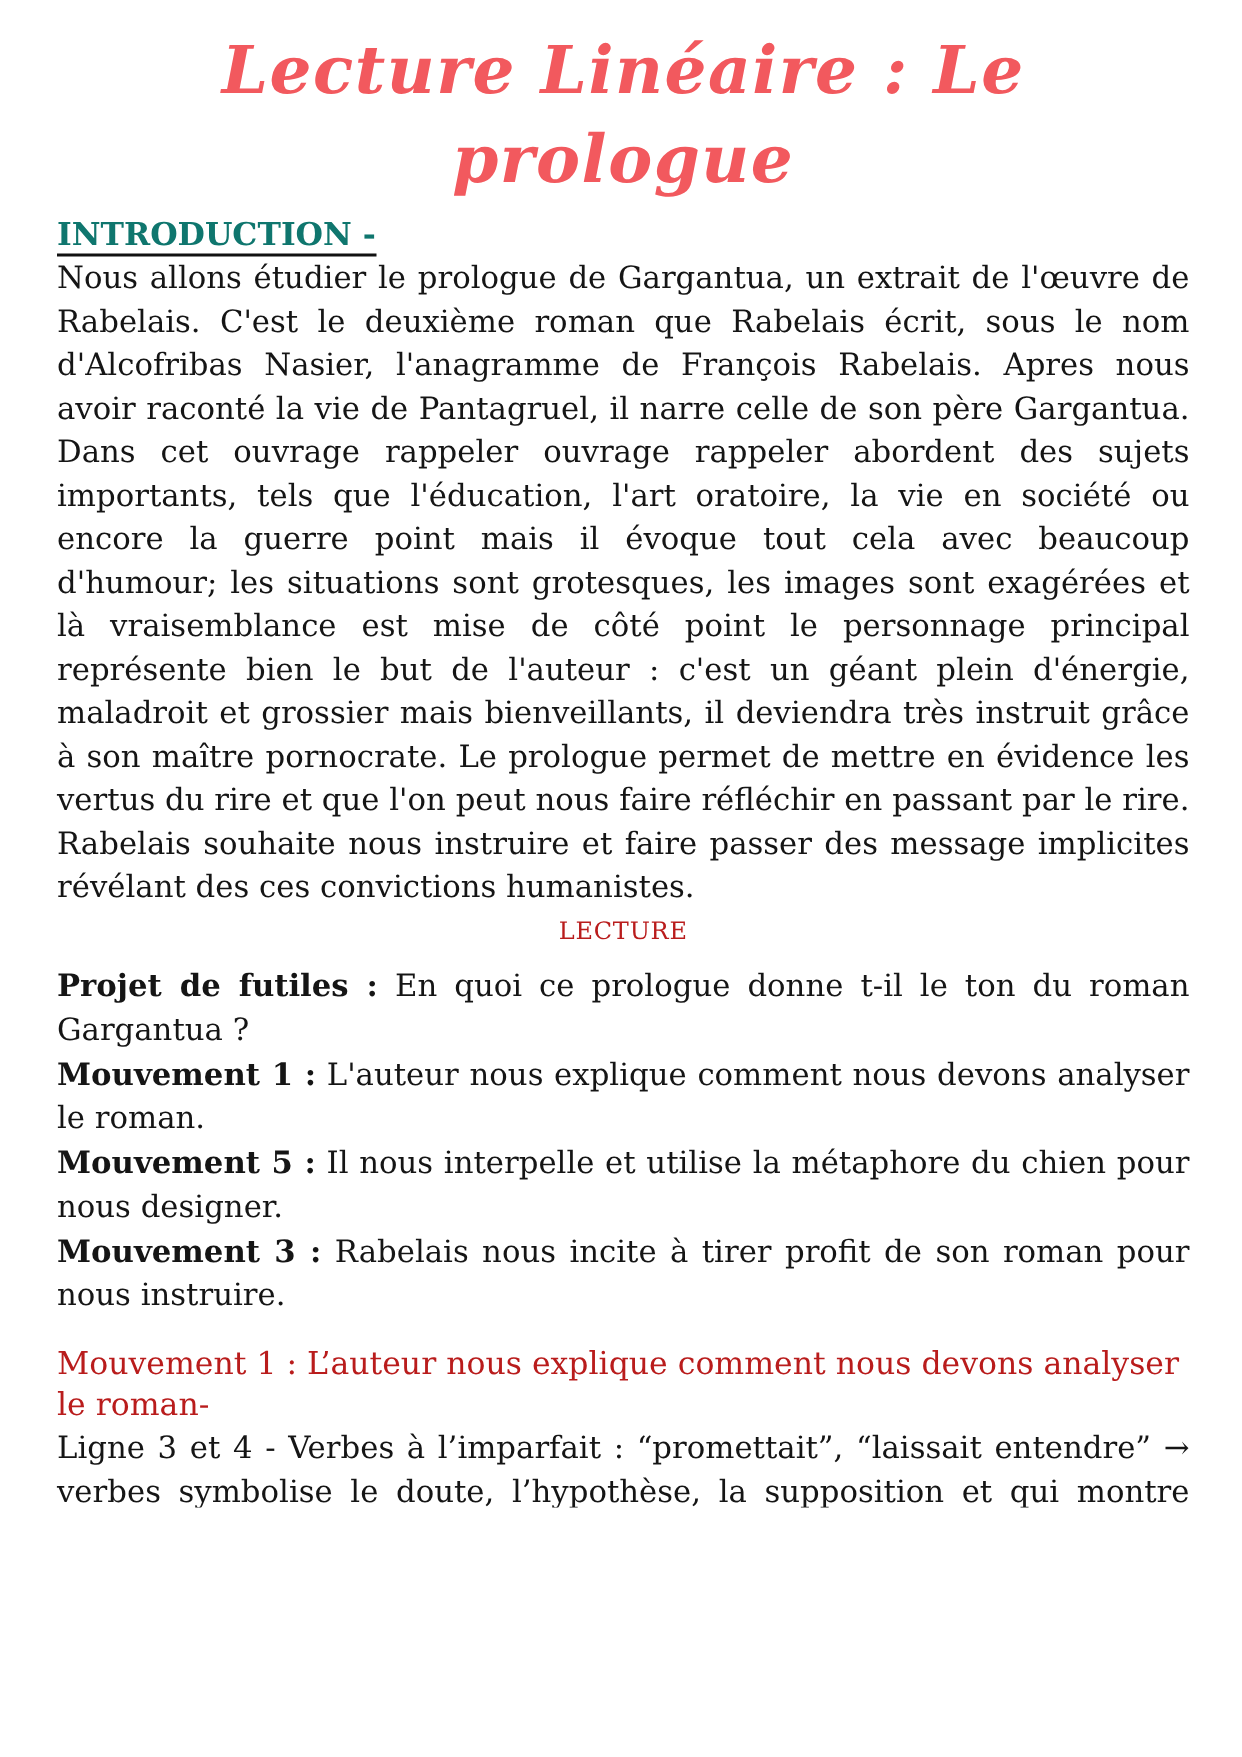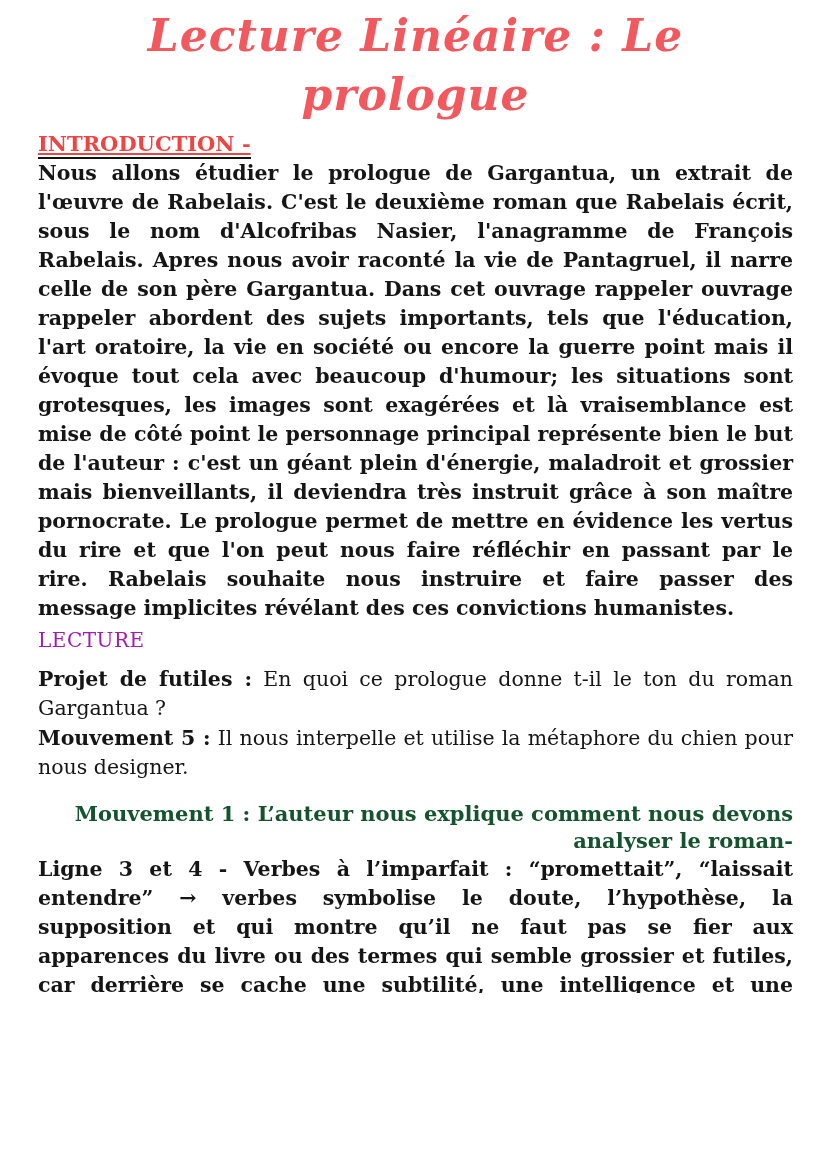--- a/index.html
+++ b/index.html
@@ -1,21 +1,21 @@
 <!DOCTYPE html>
 <html><head>
 <meta charset="utf-8">
 <style>
   html, body { margin: 0; padding: 0; background: #ffffff; }
 
   .page {
     position: relative;
     width: 828px;
     height: 993px;
-    margin: 0 auto;
+    margin: 12px auto;
     background: #ffffff;
     box-sizing: border-box;
     padding: 4px 35px 0 38px;
     overflow: hidden;
     font-family: "DejaVu Serif", serif;
     color: #151515;
   }
 
   .doc-title {
     margin: 2px 0 4px 0;
@@ -26,59 +26,57 @@
     font-size: 44px;
     line-height: 1.35;
     color: #f2595e;
     letter-spacing: 1px;
   }
 
   .intro-heading {
     margin: 6px 0 3px 0;
     font-size: 21px;
     font-weight: bold;
-    color: #ef4444;
-    text-decoration: underline;
+    color: #0f766e;
   }
   .intro-heading .underlined {
     border-bottom: 2.5px solid #111111;
     padding-bottom: 1px;
   }
 
   .body-par {
     margin: 0;
     font-size: 20.5px;
     line-height: 29px;
     text-align: justify;
     color: #151515;
-    font-weight: bold;
   }
 
   .lecture-label {
     margin: 5px 0 13px 0;
-    font-size: 20px;
-    color: #a21caf;
+    text-align: center;
+    font-size: 16px;
+    color: #b91c1c;
     letter-spacing: 0.5px;
   }
 
   .plan p {
     margin: 0;
     font-size: 20.5px;
     line-height: 29.5px;
     text-align: justify;
   }
   .plan .label { font-weight: bold; }
 
   .m1-heading {
     margin: 17px 0 1px 0;
     font-size: 21px;
-    font-weight: bold;
+    font-weight: normal;
     line-height: 27px;
-    color: #14532d;
-    text-align: right;
+    color: #b91c1c;
   }
 
   .analysis p {
     margin: 0 0 15px 0;
   }
   .analysis p:last-child { margin-bottom: 0; }
 </style>
 </head>
 <body>
 
@@ -89,21 +87,23 @@
   <div class="intro-heading">
     <span class="underlined">INTRODUCTION - </span>
   </div>
 
   <p class="body-par">Nous allons étudier le prologue de Gargantua, un extrait de l'œuvre de Rabelais. C'est le deuxième roman que Rabelais écrit, sous le nom d'Alcofribas Nasier, l'anagramme de François Rabelais. Apres nous avoir raconté la vie de Pantagruel, il narre celle de son père Gargantua. Dans cet ouvrage rappeler ouvrage rappeler abordent des sujets importants, tels que l'éducation, l'art oratoire, la vie en société ou encore la guerre point mais il évoque tout cela avec beaucoup d'humour; les situations sont grotesques, les images sont exagérées et là vraisemblance est mise de côté point le personnage principal représente bien le but de l'auteur : c'est un géant plein d'énergie, maladroit et grossier mais bienveillants, il deviendra très instruit grâce à son maître pornocrate. Le prologue permet de mettre en évidence les vertus du rire et que l'on peut nous faire réfléchir en passant par le rire. Rabelais souhaite nous instruire et faire passer des message implicites révélant des ces convictions humanistes.</p>
 
   <div class="lecture-label">LECTURE</div>
 
   <div class="plan">
     <p><span class="label">Projet de futiles :</span><span> En quoi ce prologue donne t-il le ton du roman Gargantua ?</span></p>
+    <p><span class="label">Mouvement 1 :</span><span> L'auteur nous explique comment nous devons analyser le roman.</span></p>
     <p><span class="label">Mouvement 5 :</span><span> Il nous interpelle et utilise la métaphore du chien pour nous designer.</span></p>
+    <p><span class="label">Mouvement 3 :</span><span> Rabelais nous incite à tirer profit de son roman pour nous instruire.</span></p>
   </div>
 
   <div class="m1-heading">Mouvement 1 : L’auteur nous explique comment nous devons analyser le roman-</div>
 
   <div class="analysis">
     <p class="body-par">Ligne 3 et 4 - Verbes à l’imparfait : “promettait”, “laissait entendre” → verbes symbolise le doute, l’hypothèse, la supposition et qui montre qu’il ne faut pas se fier aux apparences du livre ou des termes qui semble grossier et futiles, car derrière se cache une subtilité, une intelligence et une réflexion à mener.</p>
 
   </div>
 
 </div>

